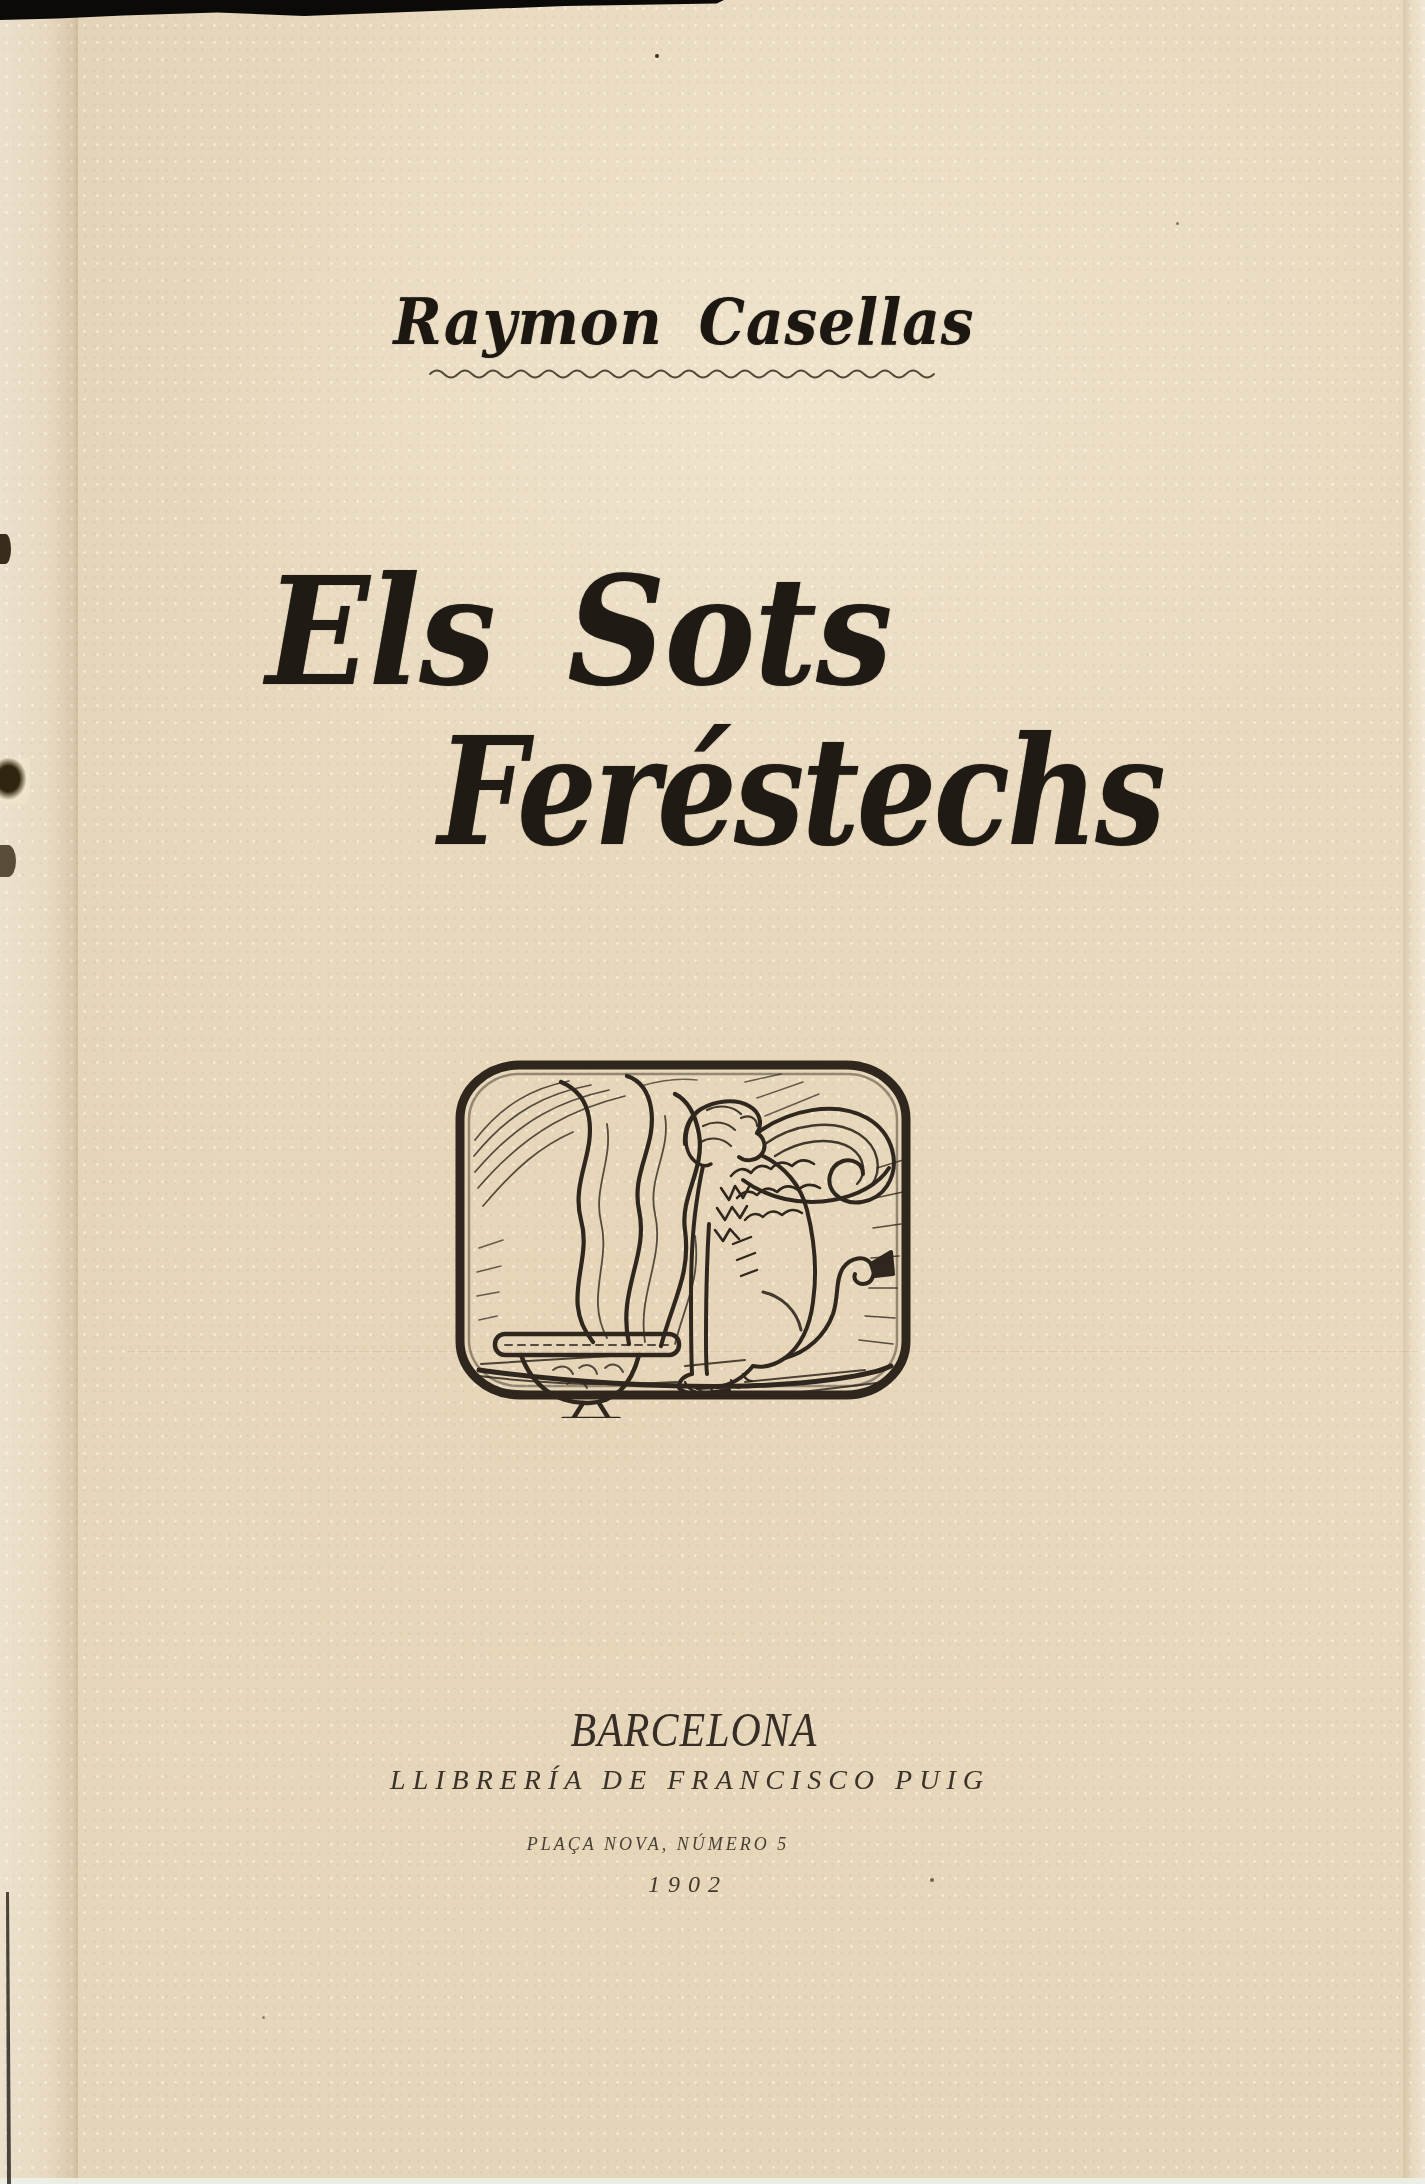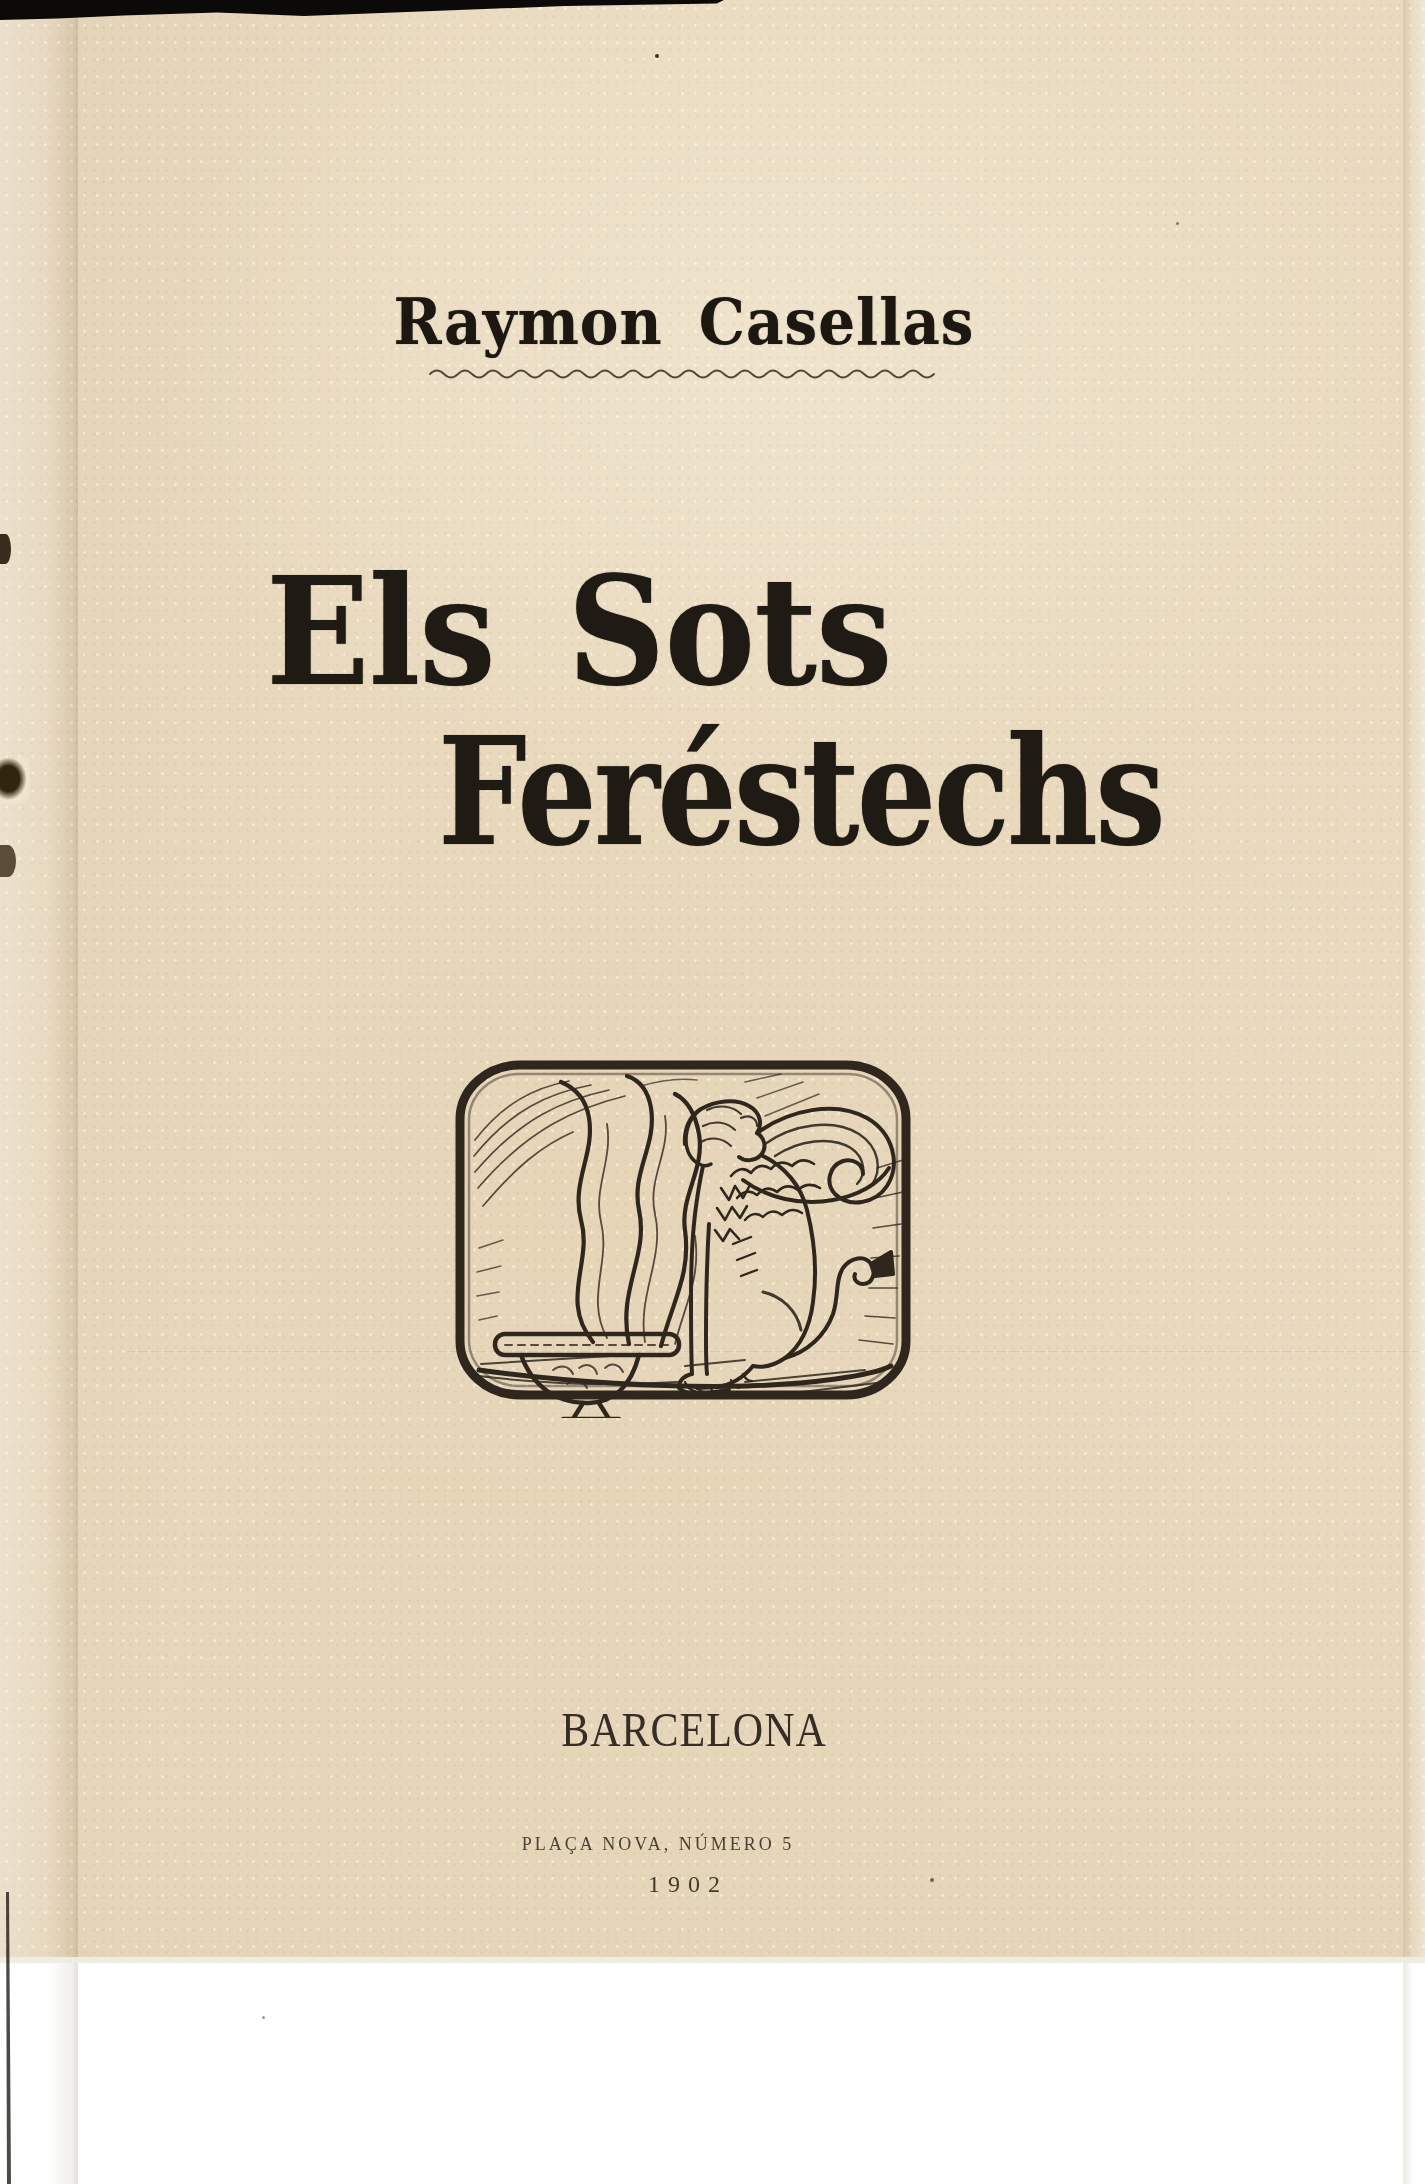--- a/index.html
+++ b/index.html
@@ -1,27 +1,28 @@
 <!DOCTYPE html>
 <html><head>
 <meta charset="utf-8">
 <style>
   html,body{margin:0;padding:0;}
   body{width:1425px;height:2184px;overflow:hidden;font-family:"DejaVu Serif",serif;}
   #page{
-    position:relative;width:1425px;height:1963px;
+    position:relative;width:1425px;height:2184px;
     background-color:#e9dabf;
     background-image:
       radial-gradient(rgba(120,90,50,.055) 1px, transparent 1.6px),
       radial-gradient(rgba(255,252,240,.5) 1px, transparent 1.5px),
       radial-gradient(900px 700px at 55% 18%, rgba(255,250,238,.30), transparent 70%),
       radial-gradient(1100px 900px at 40% 62%, rgba(210,180,135,.14), transparent 75%),
       linear-gradient(100deg, rgba(170,140,100,.10), rgba(255,255,255,0) 26%),
       linear-gradient(0deg, rgba(180,150,105,.08), rgba(255,255,255,0) 30%);
     background-size:9px 11px, 13px 17px, auto, auto, auto, auto;
+    font-style:italic;
   }
   .abs{position:absolute;white-space:nowrap;}
   
   .edge-left{left:0;top:0;width:78px;height:2184px;
     background:linear-gradient(to right, rgba(255,255,255,.30), rgba(255,255,255,.12) 62%, rgba(125,98,62,.10) 93%, rgba(125,98,62,.20));}
   .edge-right{right:0;top:0;width:22px;height:2184px;
     background:linear-gradient(to left, rgba(255,255,255,.34), rgba(255,255,255,.10) 55%, rgba(140,112,72,.16));}
   .edge-top{left:0;top:0;width:724px;height:20px;background:#0b0a09;
     clip-path:polygon(0 0,100% 0,99% 18%,78% 30%,58% 58%,42% 80%,30% 62%,17% 78%,8% 92%,0 100%);}
   .edge-bottom{left:0;bottom:0;width:1425px;height:6px;background:#eef0e8;opacity:.9;}
@@ -141,16 +142,17 @@
 
       <path stroke-width="4" d="M340 310 C362 304 380 288 388 266 C394 248 390 232 398 220 C406 209 420 207 426 216 C432 225 427 236 418 236 C412 236 408 231 410 226"></path>
       <path stroke-width="4" fill="#241d15" d="M426 216 L446 204 L448 226 L430 228 Z"></path>
 
       <path stroke-width="5" d="M34 322 C120 334 220 340 302 338 C366 336 426 328 446 318"></path>
     </g>
   </svg>
 
 
   <div class="abs imprint city">BARCELONA</div>
+  <div class="abs imprint publisher">LLIBRERÍA DE FRANCISCO PUIG</div>
   <div class="abs imprint address">PLAÇA NOVA, NÚMERO 5</div>
   <div class="abs imprint year">1902</div>
 
 </div>
 
 </body></html>

